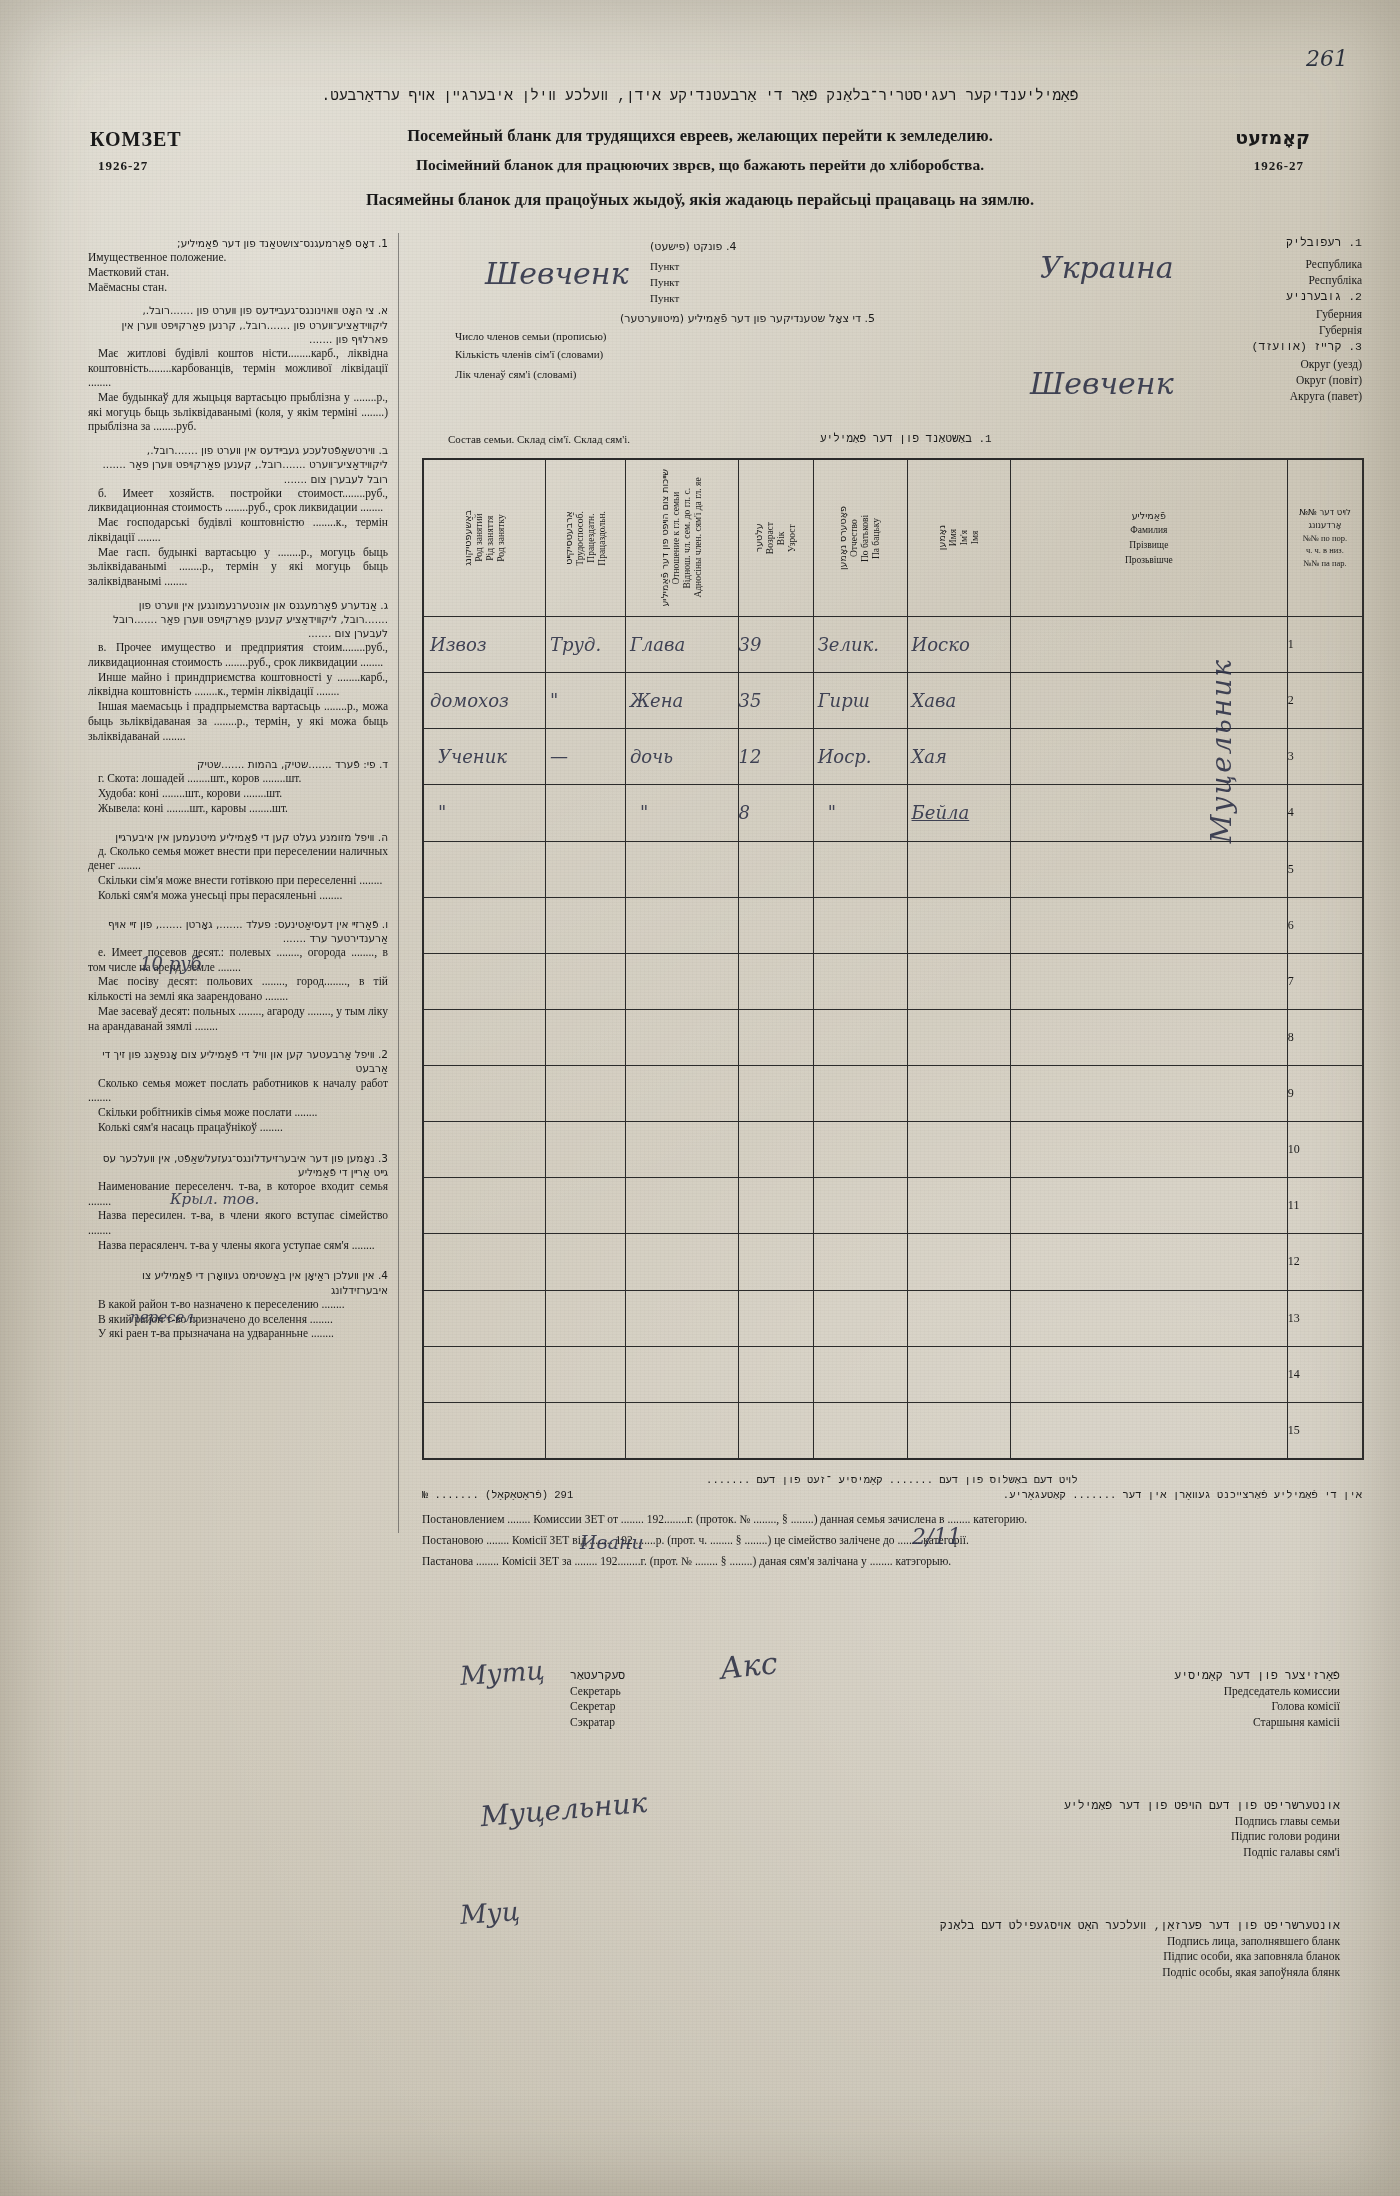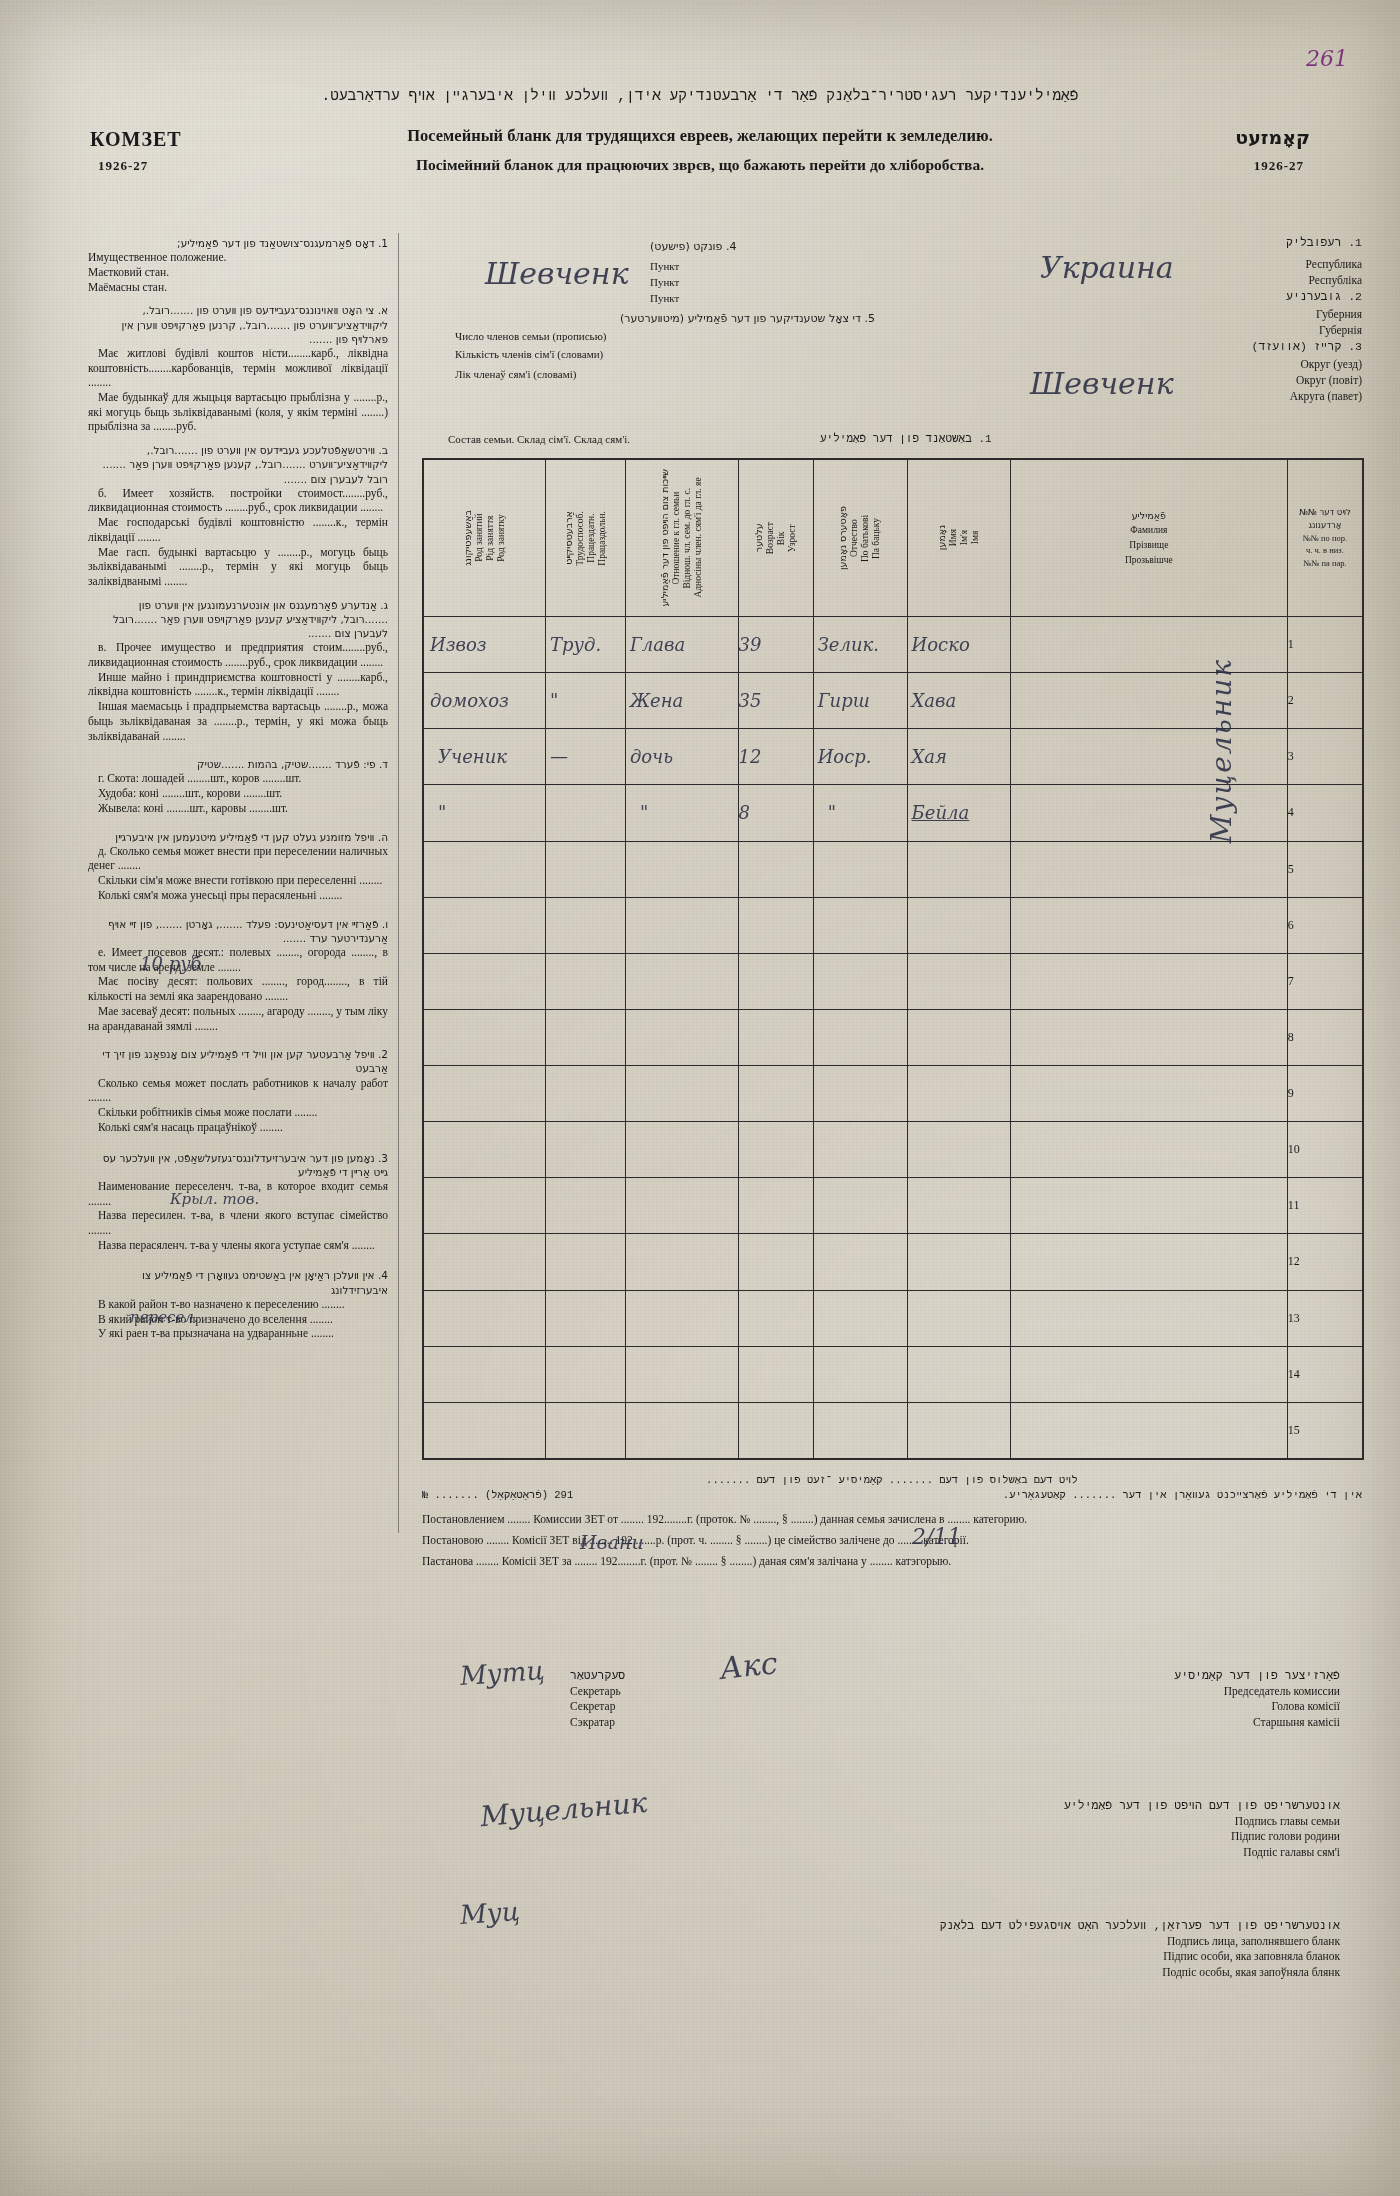--- a/index.html
+++ b/index.html
@@ -97,39 +97,40 @@
     color:#272b40;opacity:.85;
   }
 
   
   .bot{position:absolute;left:392px;top:1455px;width:940px;font-size:11.5px;}
   .botline{position:relative;margin-bottom:3px;}
   .sigblk{position:absolute;font-size:11.5px;text-align:right;}
   .sigblk-l{position:absolute;font-size:11.5px;}
 
   
-  #pagenum{position:absolute;right:22px;top:28px;font-size:22px;font-family:"DejaVu Serif",serif;font-style:italic;color:#701a75;opacity:.85;}
+  #pagenum{position:absolute;right:22px;top:28px;font-size:22px;font-family:"DejaVu Serif",serif;font-style:italic;color:#0f172a;opacity:.85;}
 </style>
 </head>
 <body>
 
 <div class="page"></div>
 <div class="grain"></div>
 
 <div class="sheet">
 
   <div class="t hw" id="pagenum">261</div>
 
   <div class="t yid" id="hdr-yiddish">פֿאַמיליענדיקער רעגיסטריר־בלאַנק פֿאַר די אַרבעטנדיקע אידן, װעלכע װילן איבערגײן אױף ערדאַרבעט.</div>
   <div class="t" id="komb">КОМЗЕТ</div>
   <div class="t" id="komb-year">1926-27</div>
   <div class="t yid" id="kamr">קאָמזעט</div>
   <div class="t" id="kamr-year">1926-27</div>
   <div class="t" id="hdr-ru">Посемейный бланк для трудящихся евреев, желающих перейти к земледелию.</div>
   <div class="t" id="hdr-ua">Посімейний бланок для працюючих зврєв, що бажають перейти до хліборобства.</div>
+  <div class="t" id="hdr-be">Пасямейны бланок для працоўных жыдоў, якія жадаюць перайсьці працаваць на зямлю.</div>
 
   <div class="vline"></div>
 
   <div class="lcol">
 
     <div class="lblock">
       <div class="lyid">1. דאָס פֿאַרמעגנס־צושטאַנד פון דער פֿאַמיליע;</div>
       <div class="lru">Имущественное положение.</div>
       <div class="lru">Маєтковий стан.</div>
       <div class="lru">Маёмасны стан.</div>

